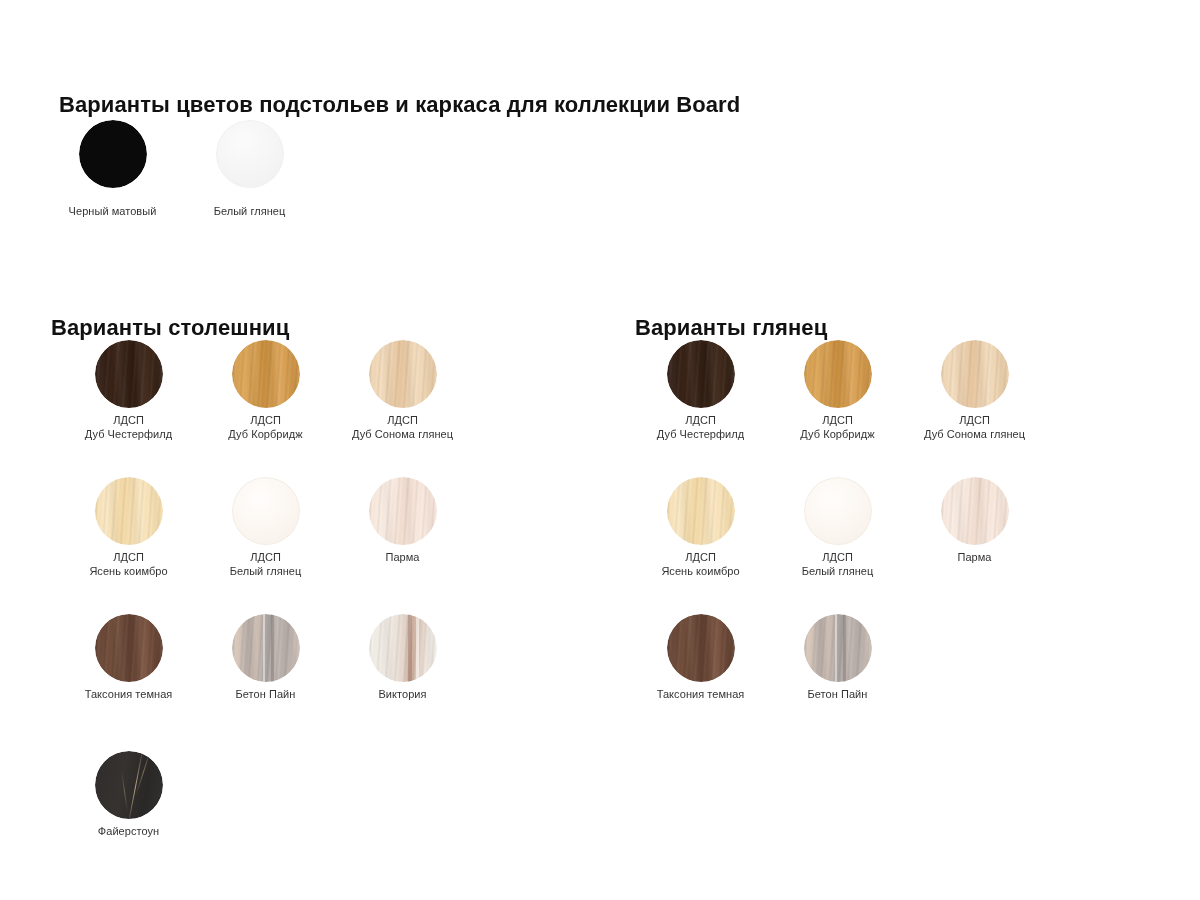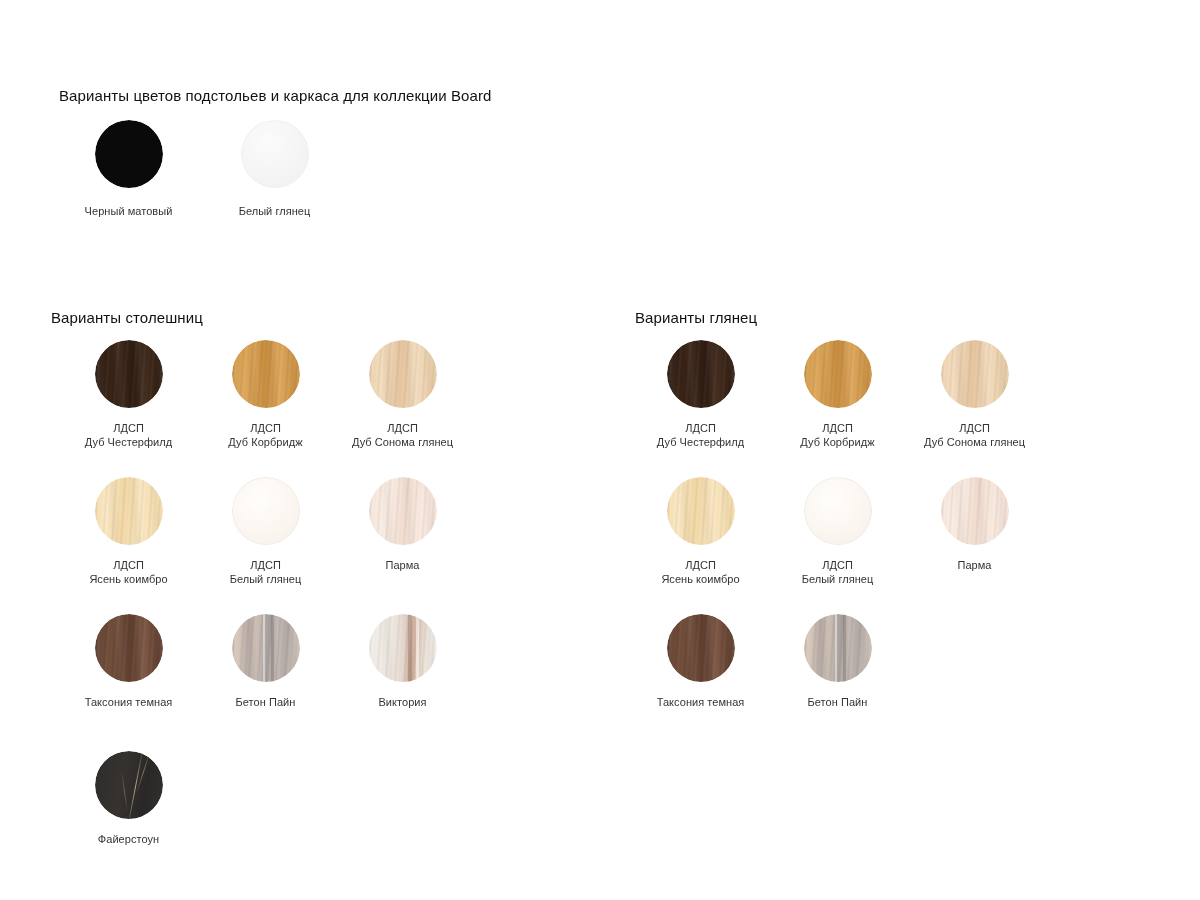--- a/index.html
+++ b/index.html
@@ -18,38 +18,38 @@
   }
   .page {
     position: absolute;
     inset: 0;
     background: #ffffff;
   }
 
   
   .section-title {
     position: absolute;
-    font-size: 15px;
-    font-weight: 400;
+    font-size: 22px;
+    font-weight: 700;
     letter-spacing: 0.1px;
     color: #111111;
     white-space: nowrap;
   }
   #title-main   { left: 59px;  top: 77px; }
   #title-tops   { left: 51px;  top: 297px; }
   #title-shelf  { left: 635px; top: 297px; }
 
   
   .grid {
     position: absolute;
     display: grid;
     grid-template-columns: repeat(3, 137px);
     column-gap: 0px;
   }
-  #grid-frames { left: 60px;  top: 120px;  grid-auto-rows: 112px; gap: 9px; }
+  #grid-frames { left: 44px;  top: 120px;  grid-auto-rows: 112px; }
   #grid-tops   { left: 60px;  top: 340px;  grid-auto-rows: 137px; }
   #grid-shelves{ left: 632px; top: 340px;  grid-auto-rows: 137px; }
 
   .swatch {
     width: 137px;
     display: flex;
     flex-direction: column;
     align-items: center;
   }
   .disc {
@@ -59,21 +59,21 @@
     overflow: hidden;
     position: relative;
     flex: none;
   }
   .disc-tex {
     position: absolute;
     inset: 0;
     border-radius: 50%;
   }
   .caption {
-    margin-top: 14px;
+    margin-top: 6px;
     text-align: center;
     font-size: 11px;
     line-height: 13.5px;
     color: #333333;
     white-space: pre-line;
     letter-spacing: 0.05px;
   }
   #grid-frames .caption { margin-top: 17px; }
 
   

